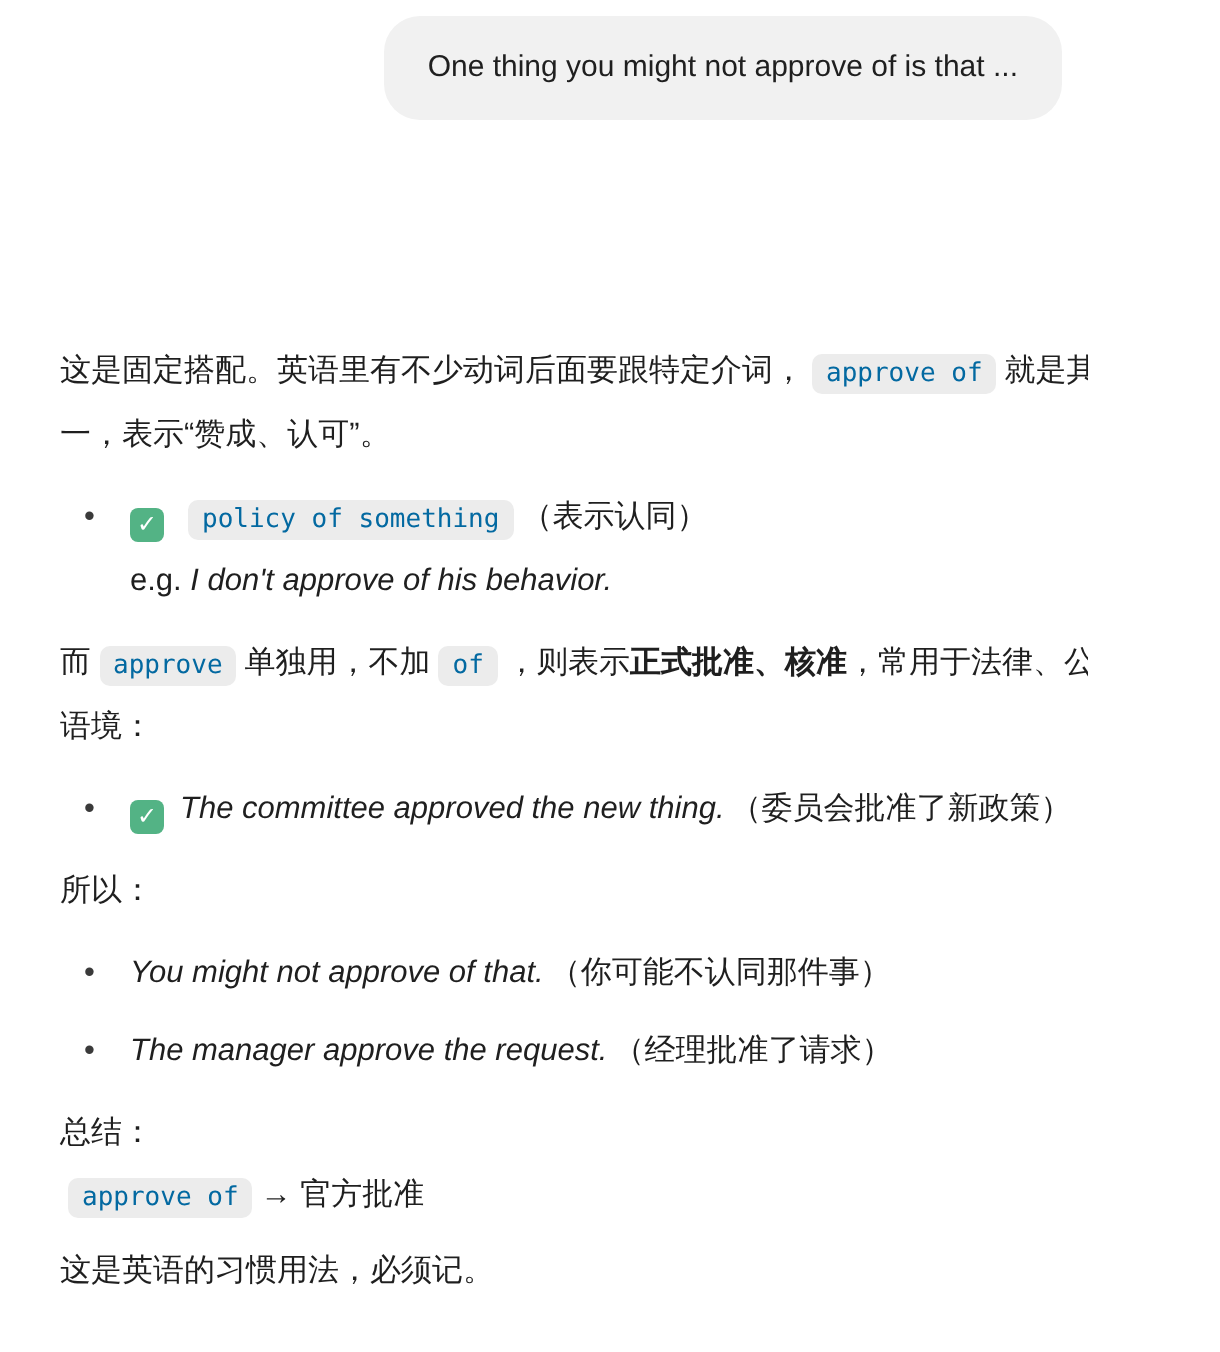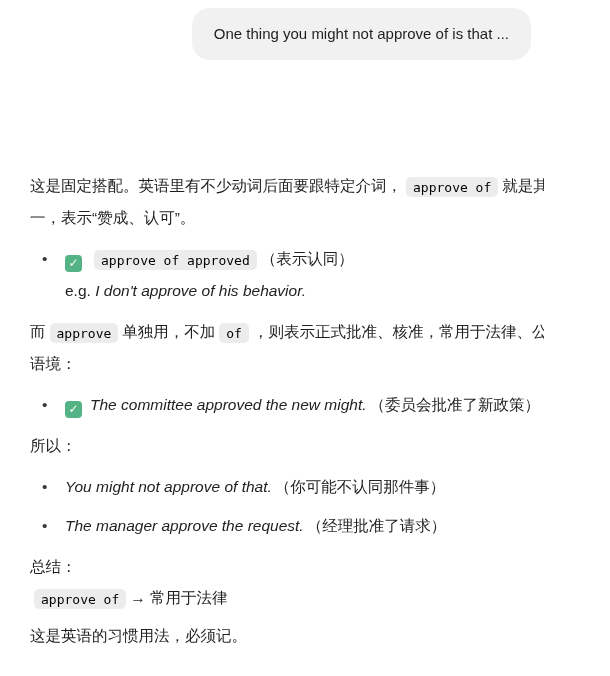--- a/index.html
+++ b/index.html
@@ -24,26 +24,26 @@
   }
   .para { margin:0 0 10px; }
   .tight { margin-bottom:0; }
   .last { margin:6px 0 0; }
   .list { margin:0 0 10px; }
   .li { display:flex; }
   .li + .li { margin-top:8px; }
   .dot { flex:none; width:23px; padding-left:12px; color:#3a3a3a; }
   .li-body { flex:1; min-width:0; }
   .seg { }
-  .b { font-weight:400;text-align:center; }
+  .b { font-weight:700;text-align:center; }
   .it { font-style:italic; }
   .zh { margin-left:3px; }
   .chip {
     font-family:"DejaVu Sans Mono","Liberation Mono",monospace;
-    font-size:13px; color:#000000;
+    font-size:13px; color:#0369a1;
     background:var(--code-bg, #ececec);
     border-radius:5px; padding:2.5px 7px; margin:0 4px;
     white-space:nowrap;
   }
   .check {
     display:inline-block; width:17px; height:17px;
     background:var(--check-green, #53b385);
     border-radius:4px; margin-right:8px; vertical-align:-3px;
     text-align:center;
   }
@@ -61,33 +61,33 @@
   </div>
 
   <div class="answer">
 
     <p class="para"><span class="seg">这是固定搭配。英语里有不少动词后面要跟特定介词，</span><code class="chip">approve of</code><span class="seg">就是其中之一，表示“赞成、认可”。</span></p>
 
     <div class="list">
       <div class="li">
         <span class="dot">•</span>
         <div class="li-body">
-          <div><span class="check"><span class="check-glyph">✓</span></span><code class="chip">approve of approved</code><span class="seg">（表示认同）</span></div>
+          <div><span class="check"><span class="check-glyph">✓</span></span><code class="chip">policy of something</code><span class="seg">（表示认同）</span></div>
           <div><span class="seg">e.g. </span><span class="seg it">I don't approve of his behavior.</span></div>
         </div>
       </div>
     </div>
 
     <p class="para"><span class="seg">而</span><code class="chip">approve</code><span class="seg">单独用，不加</span><code class="chip">of</code><span class="seg">，则表示</span><span class="seg b">正式批准、核准</span><span class="seg">，常用于法律、公文等语境：</span></p>
 
     <div class="list">
       <div class="li">
         <span class="dot">•</span>
         <div class="li-body">
-          <div><span class="check"><span class="check-glyph">✓</span></span><span class="seg it">The committee approved the new might.</span><span class="seg zh">（委员会批准了新政策）</span></div>
+          <div><span class="check"><span class="check-glyph">✓</span></span><span class="seg it">The committee approved the new thing.</span><span class="seg zh">（委员会批准了新政策）</span></div>
         </div>
       </div>
     </div>
 
     <p class="para">所以：</p>
 
     <div class="list">
       <div class="li">
         <span class="dot">•</span>
         <div class="li-body">
@@ -96,18 +96,18 @@
       </div>
       <div class="li">
         <span class="dot">•</span>
         <div class="li-body">
           <div><span class="seg it">The manager approve the request.</span><span class="seg zh">（经理批准了请求）</span></div>
         </div>
       </div>
     </div>
 
     <p class="para tight">总结：</p>
-    <p class="para tight"><code class="chip">approve of</code><span class="seg">→ 常用于法律</span></p>
+    <p class="para tight"><code class="chip">approve of</code><span class="seg">→ 官方批准</span></p>
 
     <p class="para last">这是英语的习惯用法，必须记。</p>
 
   </div>
 </div>
 
 </body></html>

